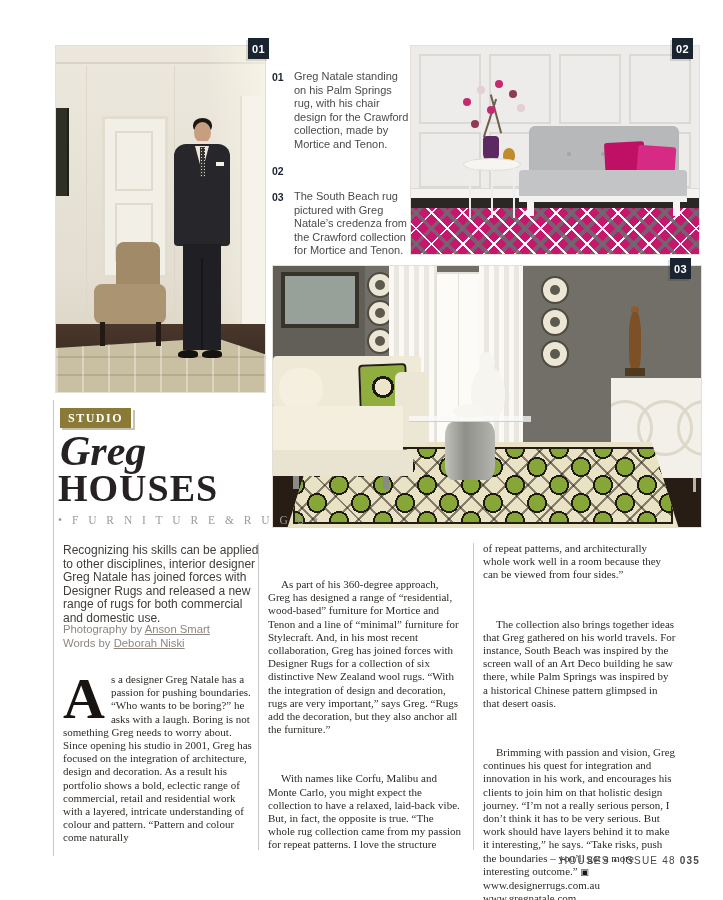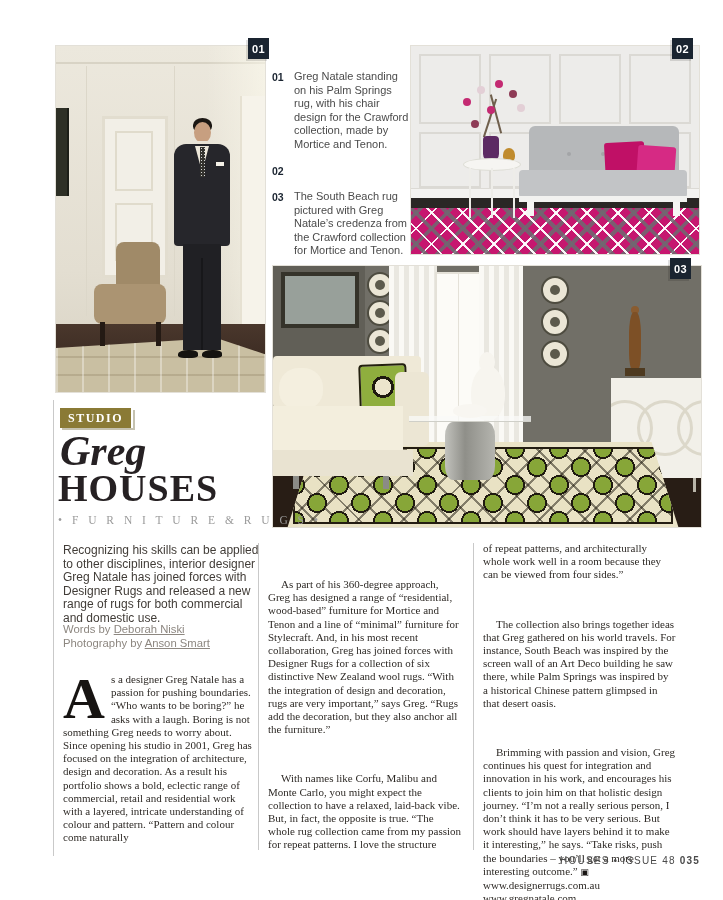--- a/index.html
+++ b/index.html
@@ -307,22 +307,22 @@
   <div class="num-badge" style="left:670px; top:258px;">03</div>
 
   <div class="vrule" style="left:53px; top:400px; height:456px;"></div>
   <div class="studio-badge">STUDIO</div>
   <div class="title-first">Greg</div>
   <div class="title-last">HOUSES</div>
   <div class="title-sub">•   F U R N I T U R E   &amp;   R U G S   •</div>
 
   <div class="intro">Recognizing his skills can be applied to other disciplines, interior designer Greg Natale has joined forces with Designer Rugs and released a new range of rugs for both commercial and domestic use.</div>
   <div class="credits">
+    <div><span>Photography by </span><a href="#">Anson Smart</a></div>
     <div><span>Words by </span><a href="#">Deborah Niski</a></div>
-    <div><span>Photography by </span><a href="#">Anson Smart</a></div>
   </div>
 
   <div class="bodycol" style="left:63px; top:673px; width:193px;">
     <p><span class="dropcap">A</span><span>s a designer Greg Natale has a passion for pushing boundaries. “Who wants to be boring?” he asks with a laugh. Boring is not something Greg needs to worry about. Since opening his studio in 2001, Greg has focused on the integration of architecture, design and decoration. As a result his portfolio shows a bold, eclectic range of commercial, retail and residential work with a layered, intricate understanding of colour and pattern. “Pattern and colour come naturally</span></p>
   </div>
 
   <div class="vrule" style="left:258px; top:543px; height:307px;"></div>
   <div class="bodycol" style="left:268px; top:542px; width:195px;">
     <p class="indent">As part of his 360-degree approach, Greg has designed a range of “residential, wood-based” furniture for Mortice and Tenon and a line of “minimal” furniture for Stylecraft. And, in his most recent collaboration, Greg has joined forces with Designer Rugs for a collection of six distinctive New Zealand wool rugs. “With the integration of design and decoration, rugs are very important,” says Greg. “Rugs add the decoration, but they also anchor all the furniture.”</p>
     <p class="indent">With names like Corfu, Malibu and Monte Carlo, you might expect the collection to have a relaxed, laid-back vibe. But, in fact, the opposite is true. “The whole rug collection came from my passion for repeat patterns. I love the structure</p>

